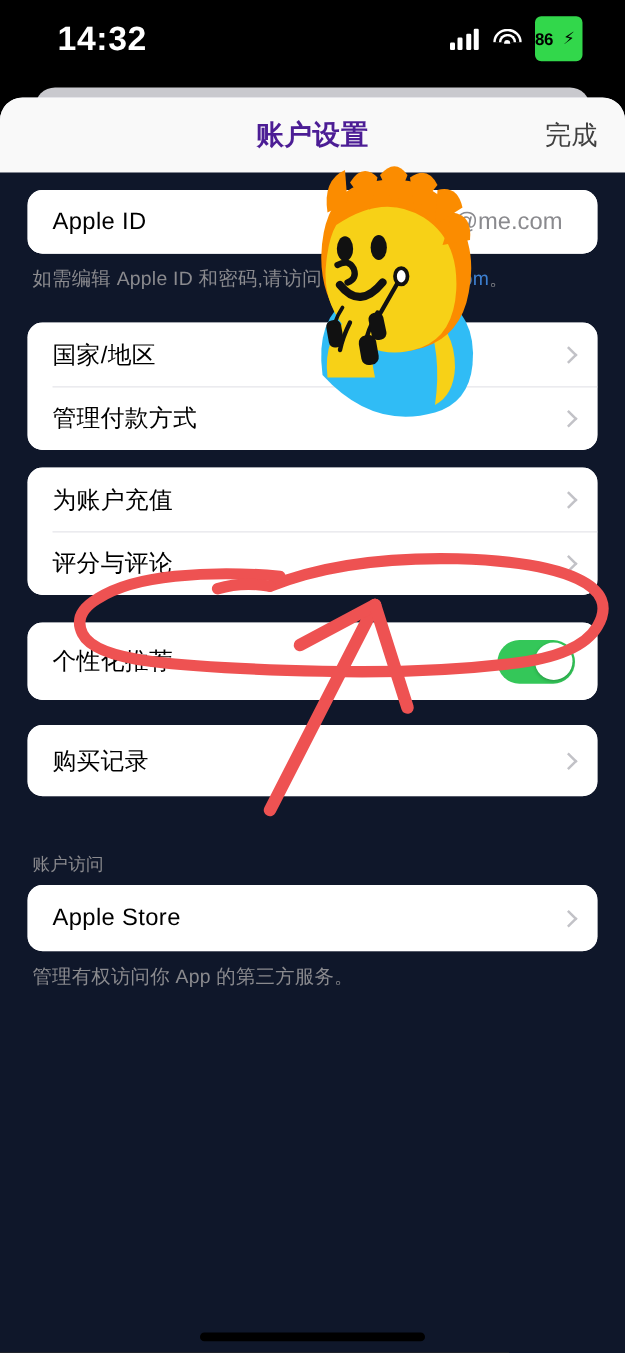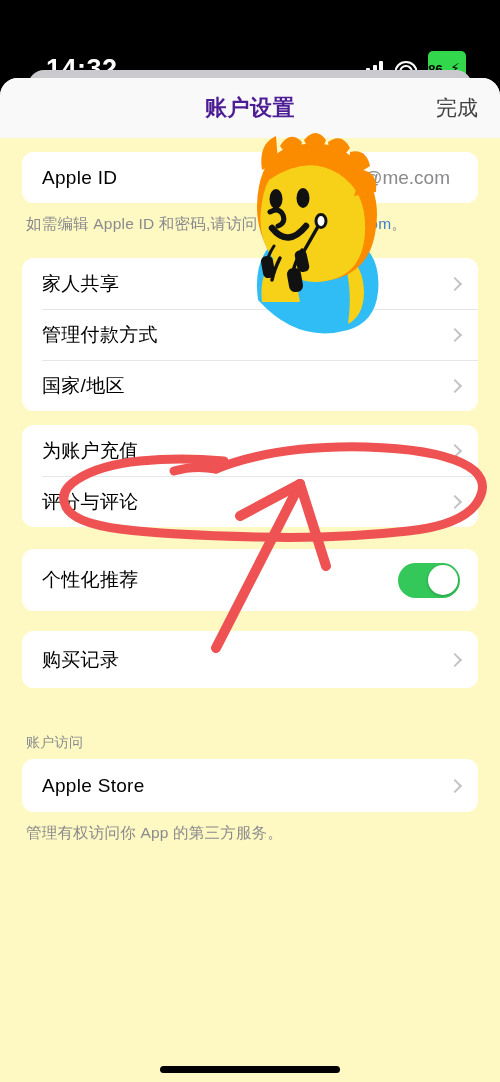--- a/index.html
+++ b/index.html
@@ -11,21 +11,20 @@
     position:relative;
   }
   #phone { position:relative; width:500px; height:1082px; background:#000; overflow:hidden; }
 
   
   .statusbar {
     position:absolute; top:0; left:0; width:500px; height:62px;
     background:#000; color:#fff;
     display:flex; align-items:center; justify-content:space-between;
     padding:0 34px 0 46px;
-    margin-top:38px;
   }
   .sb-time { font-size:27px; font-weight:600; letter-spacing:.5px; }
   .sb-right { display:flex; align-items:center; gap:11px; }
   .bars { display:flex; align-items:flex-end; gap:2.5px; height:17px; }
   .bars i { display:block; width:4px; background:#fff; border-radius:1px; }
   .bars i:nth-child(1){height:6px}
   .bars i:nth-child(2){height:9.5px}
   .bars i:nth-child(3){height:13px}
   .bars i:nth-child(4){height:17px}
   .wifi { position:relative; width:23px; height:17px; }
@@ -51,21 +50,21 @@
     background:#F2F2F7; border-radius:18px 18px 0 0; overflow:hidden;
   }
   .navbar {
     position:relative; height:60px; background:#F9F9F9;
     display:flex; align-items:center; justify-content:center;
   }
   .nav-title { font-size:22px; font-weight:600; color:#4c1d95; letter-spacing:.5px; }
   .nav-done { position:absolute; right:22px; top:50%; transform:translateY(-50%);
               font-size:21px; color:#404040; }
 
-  .scroll { position:relative; height:944px; background:#fef9c3; padding-top:14px; }
+  .scroll { position:relative; height:944px; background:#0f172a; padding-top:14px; }
 
   .card { background:#fff; border-radius:12px; margin:0 22px; overflow:hidden; }
   .row {
     position:relative; height:51px; display:flex; align-items:center;
     padding:0 18px 0 20px; background:#fff;
   }
   .row + .row::before {
     content:""; position:absolute; left:20px; right:0; top:0; height:1px; background:#E5E5EA;
   }
   .row-label { font-size:19px; color:#000; letter-spacing:.3px; flex:0 0 auto; }
@@ -142,29 +141,25 @@
         </div>
       </div>
       <div class="footnote">
         <span>如需编辑 Apple ID 和密码,请访问 </span><a>appleid.apple.com</a><span>。</span>
       </div>
 
       <div style="height:22px"></div>
 
       <div class="card">
         <div class="row">
-          <div class="row-label">家人共享</div>
+          <div class="row-label">国家/地区</div>
           <div class="chev"></div>
         </div>
         <div class="row">
           <div class="row-label">管理付款方式</div>
-          <div class="chev"></div>
-        </div>
-        <div class="row">
-          <div class="row-label">国家/地区</div>
           <div class="chev"></div>
         </div>
       </div>
 
       <div style="height:14px"></div>
 
       <div class="card">
         <div class="row">
           <div class="row-label">为账户充值</div>
           <div class="chev"></div>

